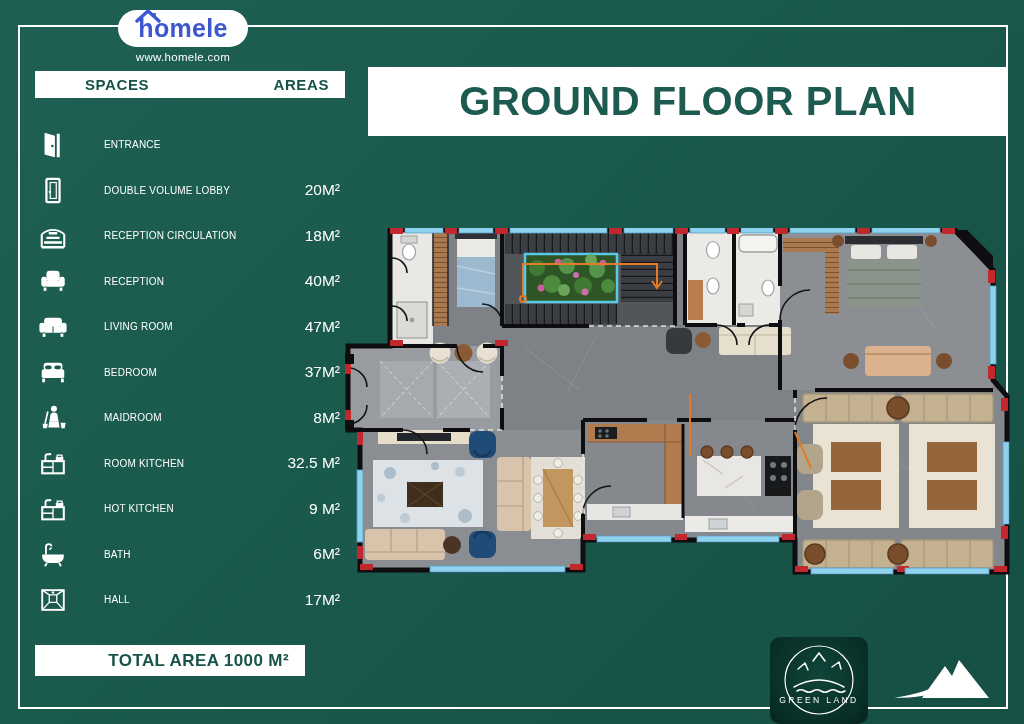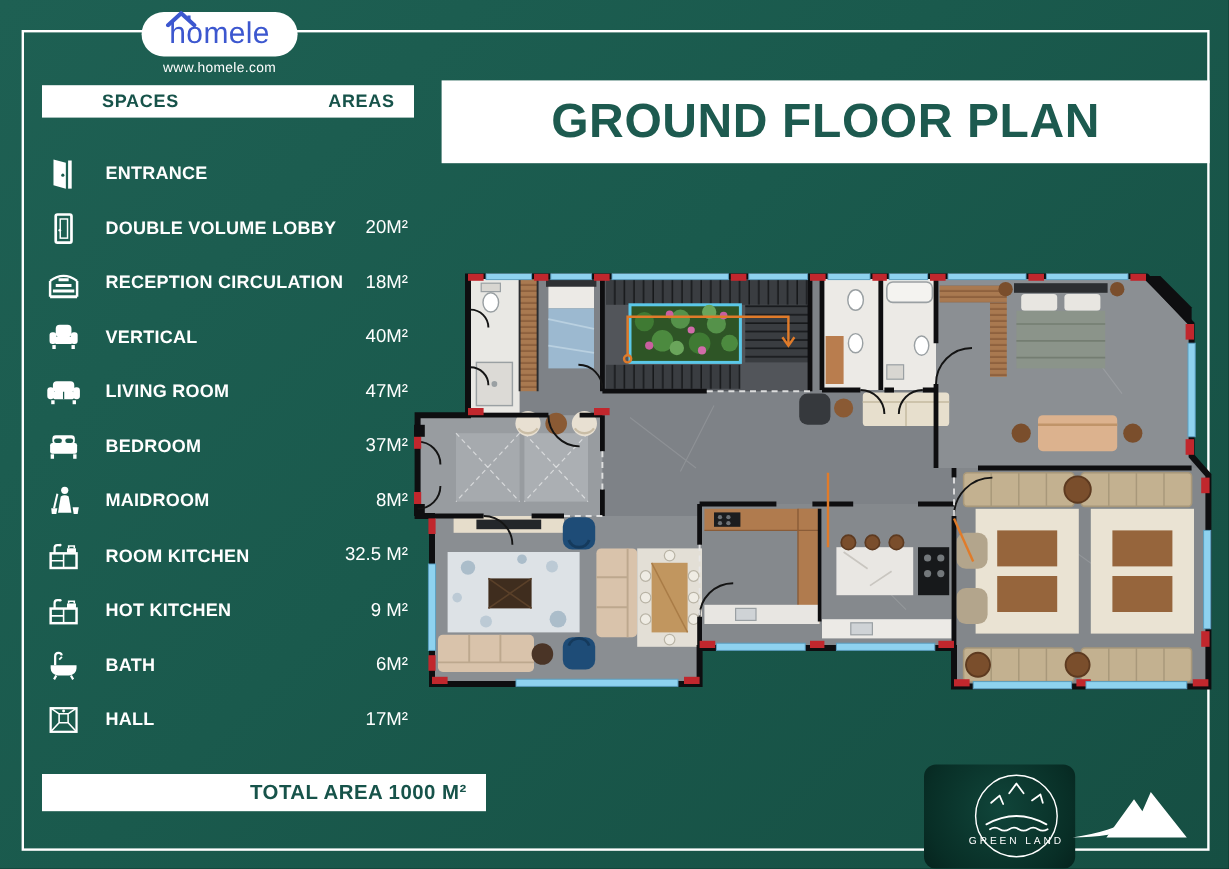--- a/index.html
+++ b/index.html
@@ -4,47 +4,47 @@
 <style>
   html,body{margin:0;padding:0;background:#0c2e27;}
   .page{position:relative;width:1024px;height:724px;overflow:hidden;
     background:linear-gradient(135deg,#1e6053 0%,#1a5a4d 45%,#164f43 100%);
     font-family:"Liberation Sans",sans-serif;}
   .frame{position:absolute;left:18px;top:25px;width:990px;height:684px;
     border:2px solid #ffffff;box-sizing:border-box;z-index:1;}
   
   .logo-pill{position:absolute;left:118px;top:10px;width:130px;height:37px;background:#fff;
     border-radius:20px;display:flex;align-items:center;justify-content:center;z-index:3;}
-  .brand{position:relative;color:#3c57cf;font-weight:normal;font-size:25px;line-height:1;letter-spacing:.3px;}
+  .brand{position:relative;color:#3c57cf;font-weight:bold;font-size:25px;line-height:1;letter-spacing:.3px;}
   .roof{position:absolute;left:-3px;top:-7px;}
   .website{position:absolute;left:110px;top:51px;width:146px;text-align:center;color:#fff;
     font-size:11.5px;letter-spacing:.3px;z-index:3;}
   
   .legend-header{position:absolute;left:35px;top:71px;width:310px;height:27px;background:#fff;
     display:flex;align-items:center;justify-content:space-between;box-sizing:border-box;
     padding:0 16px 0 50px;color:#17534a;font-weight:bold;font-size:15px;letter-spacing:.6px;z-index:2;}
   .rows{position:absolute;left:38px;top:122px;width:302px;z-index:2;}
   .lrow{height:45.5px;display:flex;align-items:center;}
   .lrow svg{width:30px;height:30px;flex:0 0 30px;}
-  .row-name{margin-left:20px;font-size:15px;color:#fff;letter-spacing:.2px;font-weight:700;white-space:nowrap;}
+  .row-name{margin-left:36px;font-size:10px;color:#fff;letter-spacing:.2px;font-weight:400;white-space:nowrap;}
   .row-area{margin-left:auto;font-size:15.5px;color:#fff;font-weight:normal;white-space:nowrap;}
-  .total-bar{position:absolute;left:35px;top:645px;width:370px;height:31px;background:#fff;
+  .total-bar{position:absolute;left:35px;top:645px;width:270px;height:31px;background:#fff;
     display:flex;align-items:center;justify-content:flex-end;box-sizing:border-box;padding-right:16px;
     color:#17534a;font-weight:bold;font-size:17px;letter-spacing:.4px;z-index:2;}
   
   .title-box{position:absolute;left:368px;top:67px;width:640px;height:69px;background:#fff;
     display:flex;align-items:center;justify-content:center;z-index:2;}
   .title-box h1{margin:0;color:#1d5a4f;font-size:40px;font-weight:bold;letter-spacing:.5px;}
   
   .plan{position:absolute;left:345px;top:228px;width:670px;height:360px;z-index:2;}
   
   .badge{position:absolute;left:770px;top:637px;width:98px;height:87px;border-radius:10px;
     background:radial-gradient(circle at 50% 42%,#10453a 0%,#09niya 0,#082e26 75%,#06231d 100%);
     background:radial-gradient(circle at 50% 42%,#10453a 0%,#082e26 75%,#06231d 100%);
-    z-index:3;display:flex;align-items:flex-start;justify-content:center;padding-left:28px;}
+    z-index:3;display:flex;align-items:flex-start;justify-content:center;}
   .mountain{position:absolute;left:892px;top:650px;width:102px;height:54px;z-index:3;}
 </style>
 </head>
 <body>
 
 <svg width="0" height="0" style="position:absolute" aria-hidden="true">
   <defs>
     <symbol id="icon-door-open" viewBox="0 0 32 32">
       <rect x="20" y="4" width="3.2" height="25" fill="#fff"></rect>
       <path d="M7 3 L18 6 V29 L7 26 Z" fill="#fff"></path>
@@ -154,21 +154,21 @@
           <use href="#icon-stairs"></use>
         </svg>
       <span class="row-name">RECEPTION CIRCULATION</span>
       <span class="row-area">18M²</span>
     </div>
 
     <div class="lrow">
       <svg>
           <use href="#icon-armchair"></use>
         </svg>
-      <span class="row-name">VERTICAL</span>
+      <span class="row-name">RECEPTION</span>
       <span class="row-area">40M²</span>
     </div>
 
     <div class="lrow">
       <svg>
           <use href="#icon-sofa"></use>
         </svg>
       <span class="row-name">LIVING ROOM</span>
       <span class="row-area">47M²</span>
     </div>

